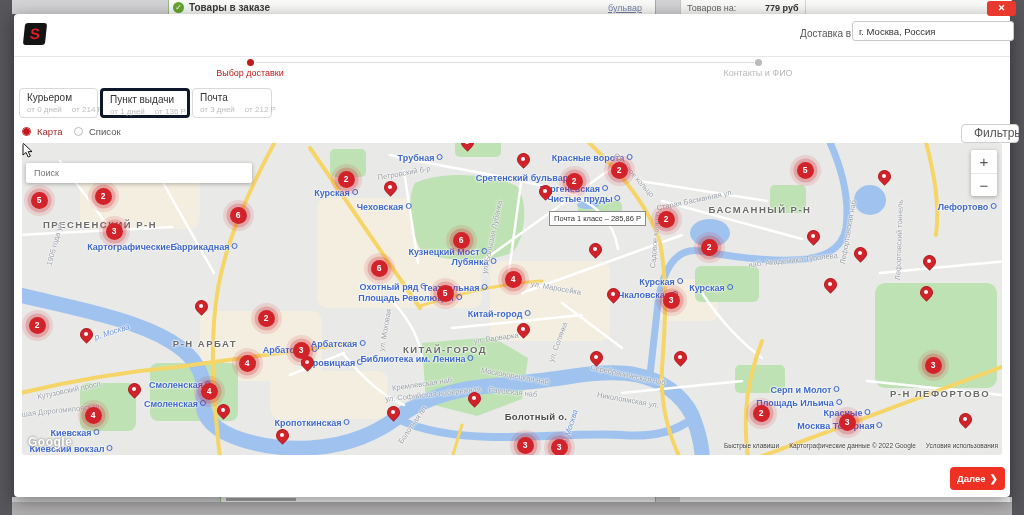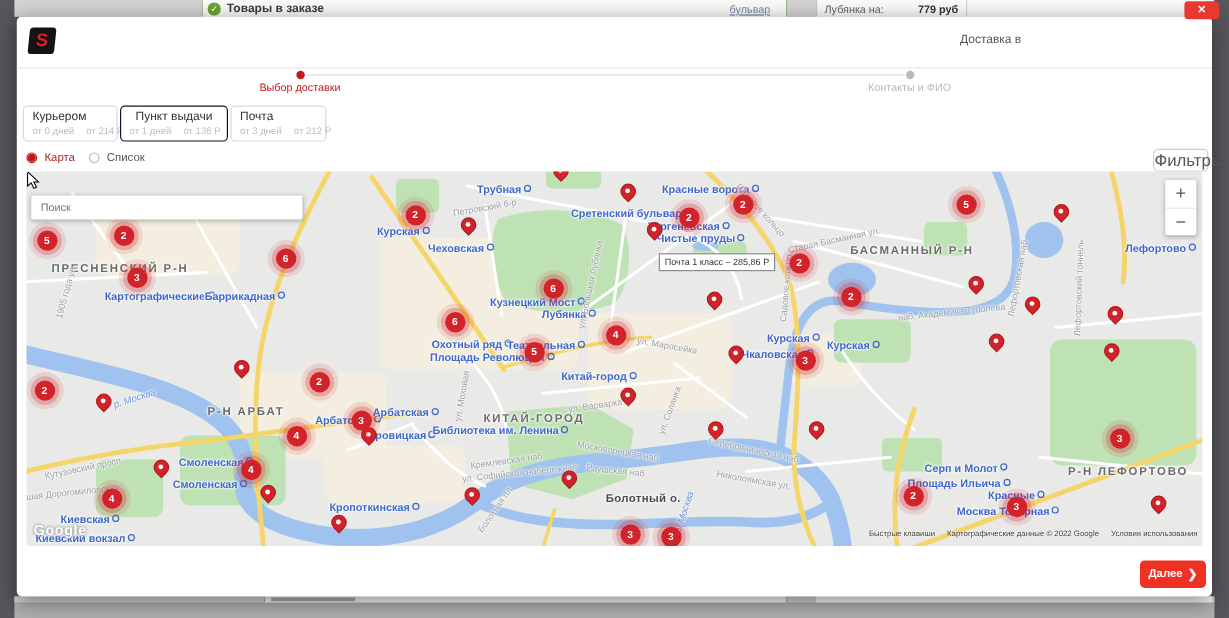--- a/index.html
+++ b/index.html
@@ -34,31 +34,31 @@
   .step-line{left:256px;top:62px;width:498px;height:1px;background:#ddd;}
   .step-dot{width:7px;height:7px;border-radius:50%;}
   .step-dot.active{background:#c21b17;}
   .step-dot.idle{background:#bbb;}
   .step-label{font-size:9px;white-space:nowrap;transform:translateX(-50%);}
   .step-label.active{color:#c21b17;}
   .step-label.idle{color:#b9b9b9;}
 
   
   .tab{top:88px;height:30px;background:#fff;border:1px solid #d9d9d9;border-radius:4px;padding:3px 7px 0 7px;box-sizing:border-box;cursor:pointer;}
-  .tab.selected{border:1px solid #0f172a;text-align:center;}
+  .tab.selected{border:3px solid #0f172a;}
   .tab-title{font-size:10px;color:#333;white-space:nowrap;}
   .tab-sub{font-size:8px;color:#bdbdbd;white-space:nowrap;margin-top:2px;display:flex;gap:10px;}
   
   .radio{width:9px;height:9px;border-radius:50%;box-sizing:border-box;display:inline-block;}
   .radio.sel{border:1px solid #c4151c;background:radial-gradient(circle,#c4151c 0 3px,#fff 3.5px);}
   .radio.unsel{border:1px solid #bbb;background:#fff;}
   .toggle-label{font-size:9.5px;}
   .toggle-label.sel{color:#9c1f1f;}
   .toggle-label.unsel{color:#555;}
-  .filters-btn{left:961px;top:124px;width:44px;height:17px;border:1px solid #cfcfcf;border-radius:4px;background:#fff;font-size:14px;color:#555;line-height:17px;text-align:center;cursor:pointer;}
+  .filters-btn{left:961px;top:124px;width:44px;height:17px;border:1px solid #cfcfcf;border-radius:4px;background:#fff;font-size:12px;color:#555;line-height:17px;text-align:center;cursor:pointer;padding-left:12px;}
 
   
   .map{left:22px;top:143px;width:980px;height:312px;background:#e9e9e7;border-radius:3px;overflow:hidden;}
   .map svg{position:absolute;left:0;top:0;}
   .mlabel{position:absolute;white-space:nowrap;z-index:2;text-shadow:0 0 2px #fff,0 0 2px #fff,0 0 3px #fff;}
   .mlabel.district{font-size:9.5px;font-weight:bold;color:#6a6a6a;letter-spacing:1.5px;}
   .mlabel.place{font-size:9.5px;font-weight:bold;color:#4a4a4a;letter-spacing:.3px;}
   .mlabel.metro{font-size:9px;color:#3f68cd;font-weight:bold;}
   .mlabel.metro::after{content:"";display:inline-block;width:4px;height:4px;border:1.5px solid #3f68cd;border-radius:50%;margin-left:2px;vertical-align:1px;}
   .mlabel.street{font-size:7.5px;color:#999fa6;}
@@ -85,34 +85,35 @@
 <body>
 
 <div class="screen">
 
   <div class="abs bg-strip-top"></div>
   <div class="abs bg-card1"></div>
   <div class="abs bg-card1-icon">✓</div>
   <div class="abs bg-card1-title">Товары в заказе</div>
   <a class="abs bg-edit">бульвар</a>
   <div class="abs bg-card2"></div>
-  <div class="abs bg-sum-label">Лубянка на:</div>
+  <div class="abs bg-sum-label">Товаров на:</div>
   <div class="abs bg-sum-value">779 руб</div>
   <div class="abs bg-card2-div"></div>
   <div class="abs bg-strip-bottom"></div>
   <div class="abs bg-strip-bottom-light"></div>
   <div class="abs bg-card3"></div>
   <div class="abs bg-card4"></div>
   <div class="abs bg-card3-text"></div>
 
   <div class="abs close-btn">✕</div>
 
   <div class="abs modal"></div>
   <div class="abs logo">S</div>
   <div class="abs hdr-label">Доставка в</div>
+  <input class="abs hdr-input" value="г. Москва, Россия" style="">
   <div class="abs hdr-divider"></div>
 
   <div class="abs step-line"></div>
   <div class="abs step-dot active" style="left:247px;top:59px;"></div>
   <div class="abs step-label active" style="left:250px;top:68px;">Выбор доставки</div>
   <div class="abs step-dot idle" style="left:755px;top:59px;"></div>
   <div class="abs step-label idle" style="left:758px;top:68px;">Контакты и ФИО</div>
 
   <div class="abs tab" style="left:19px;width:79px;">
     <div class="tab-title">Курьером</div>

